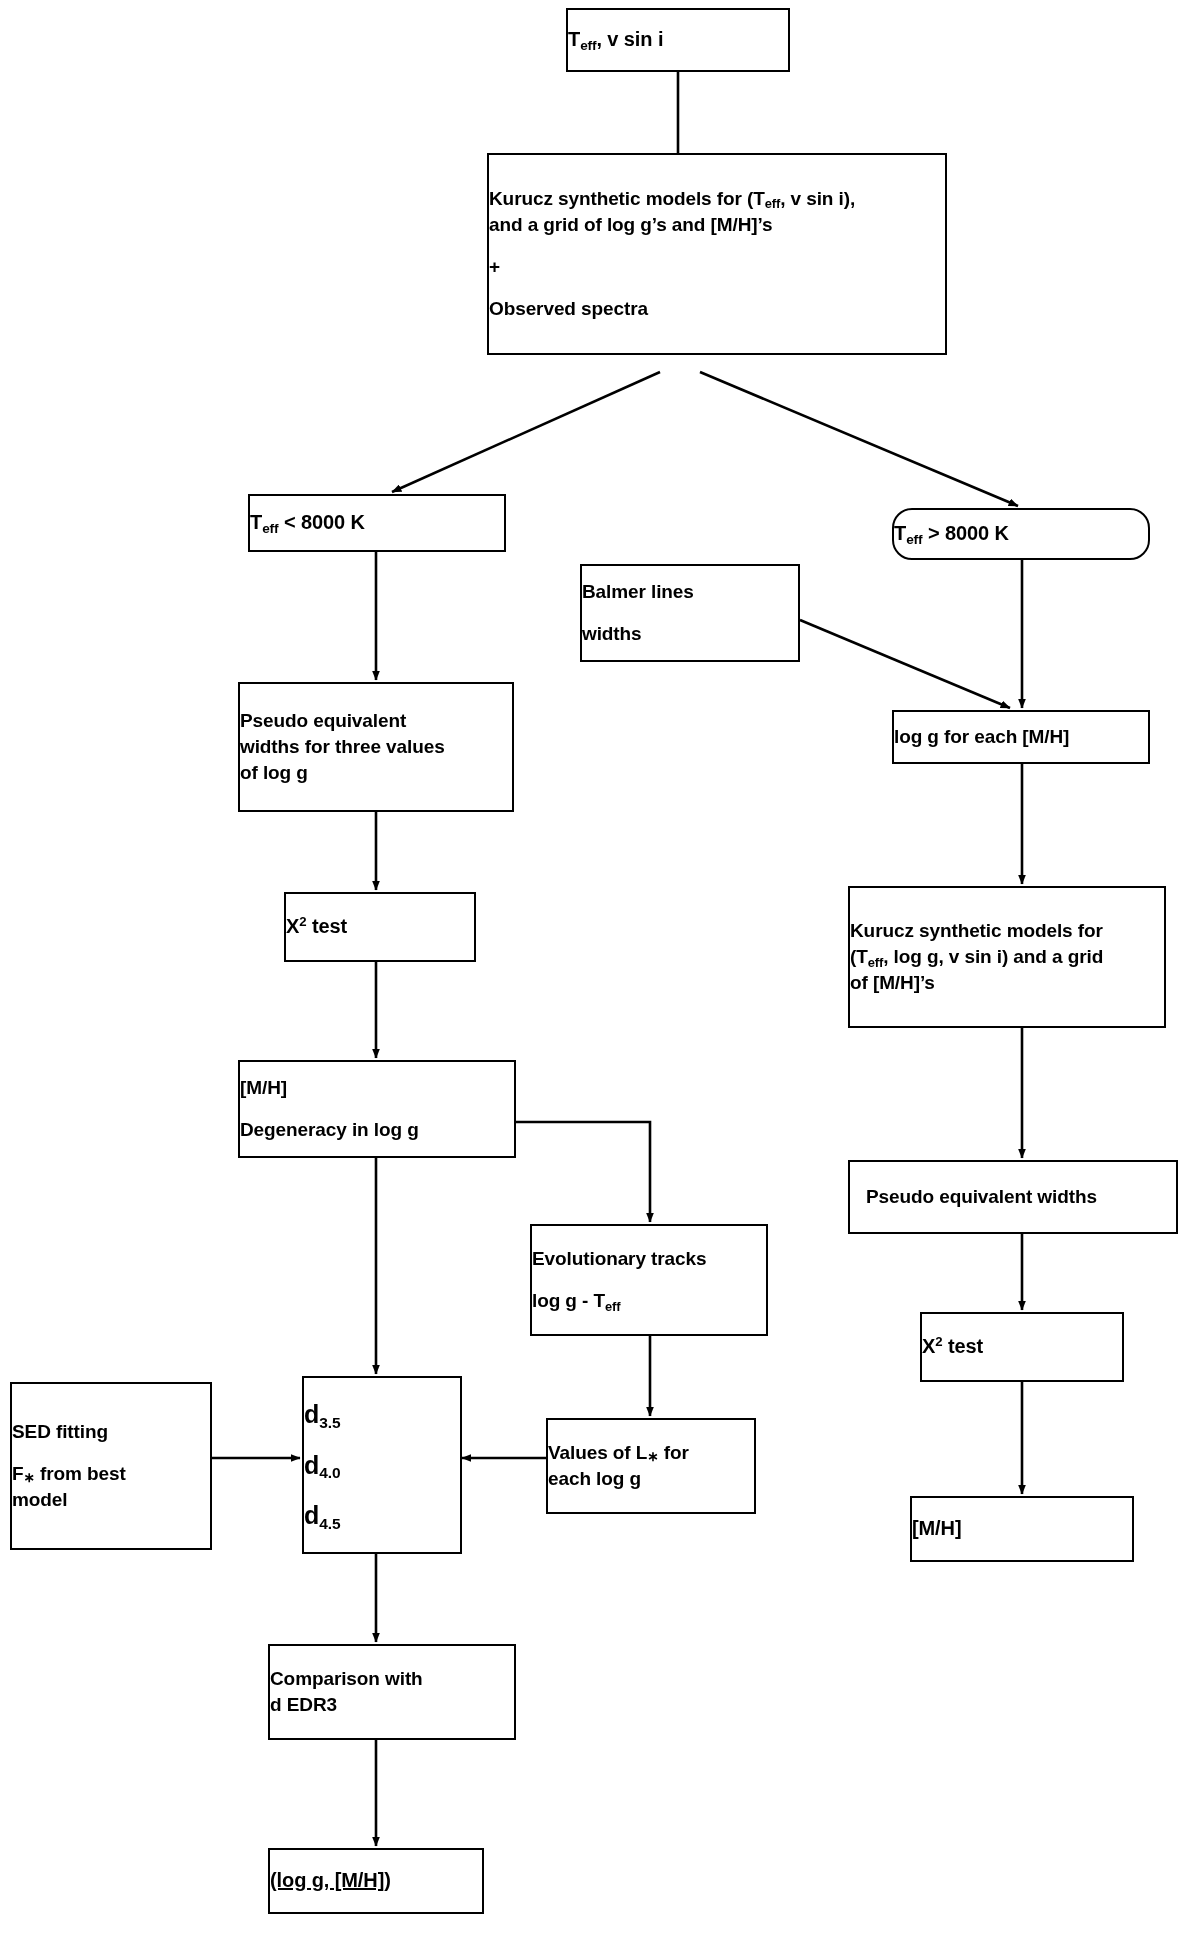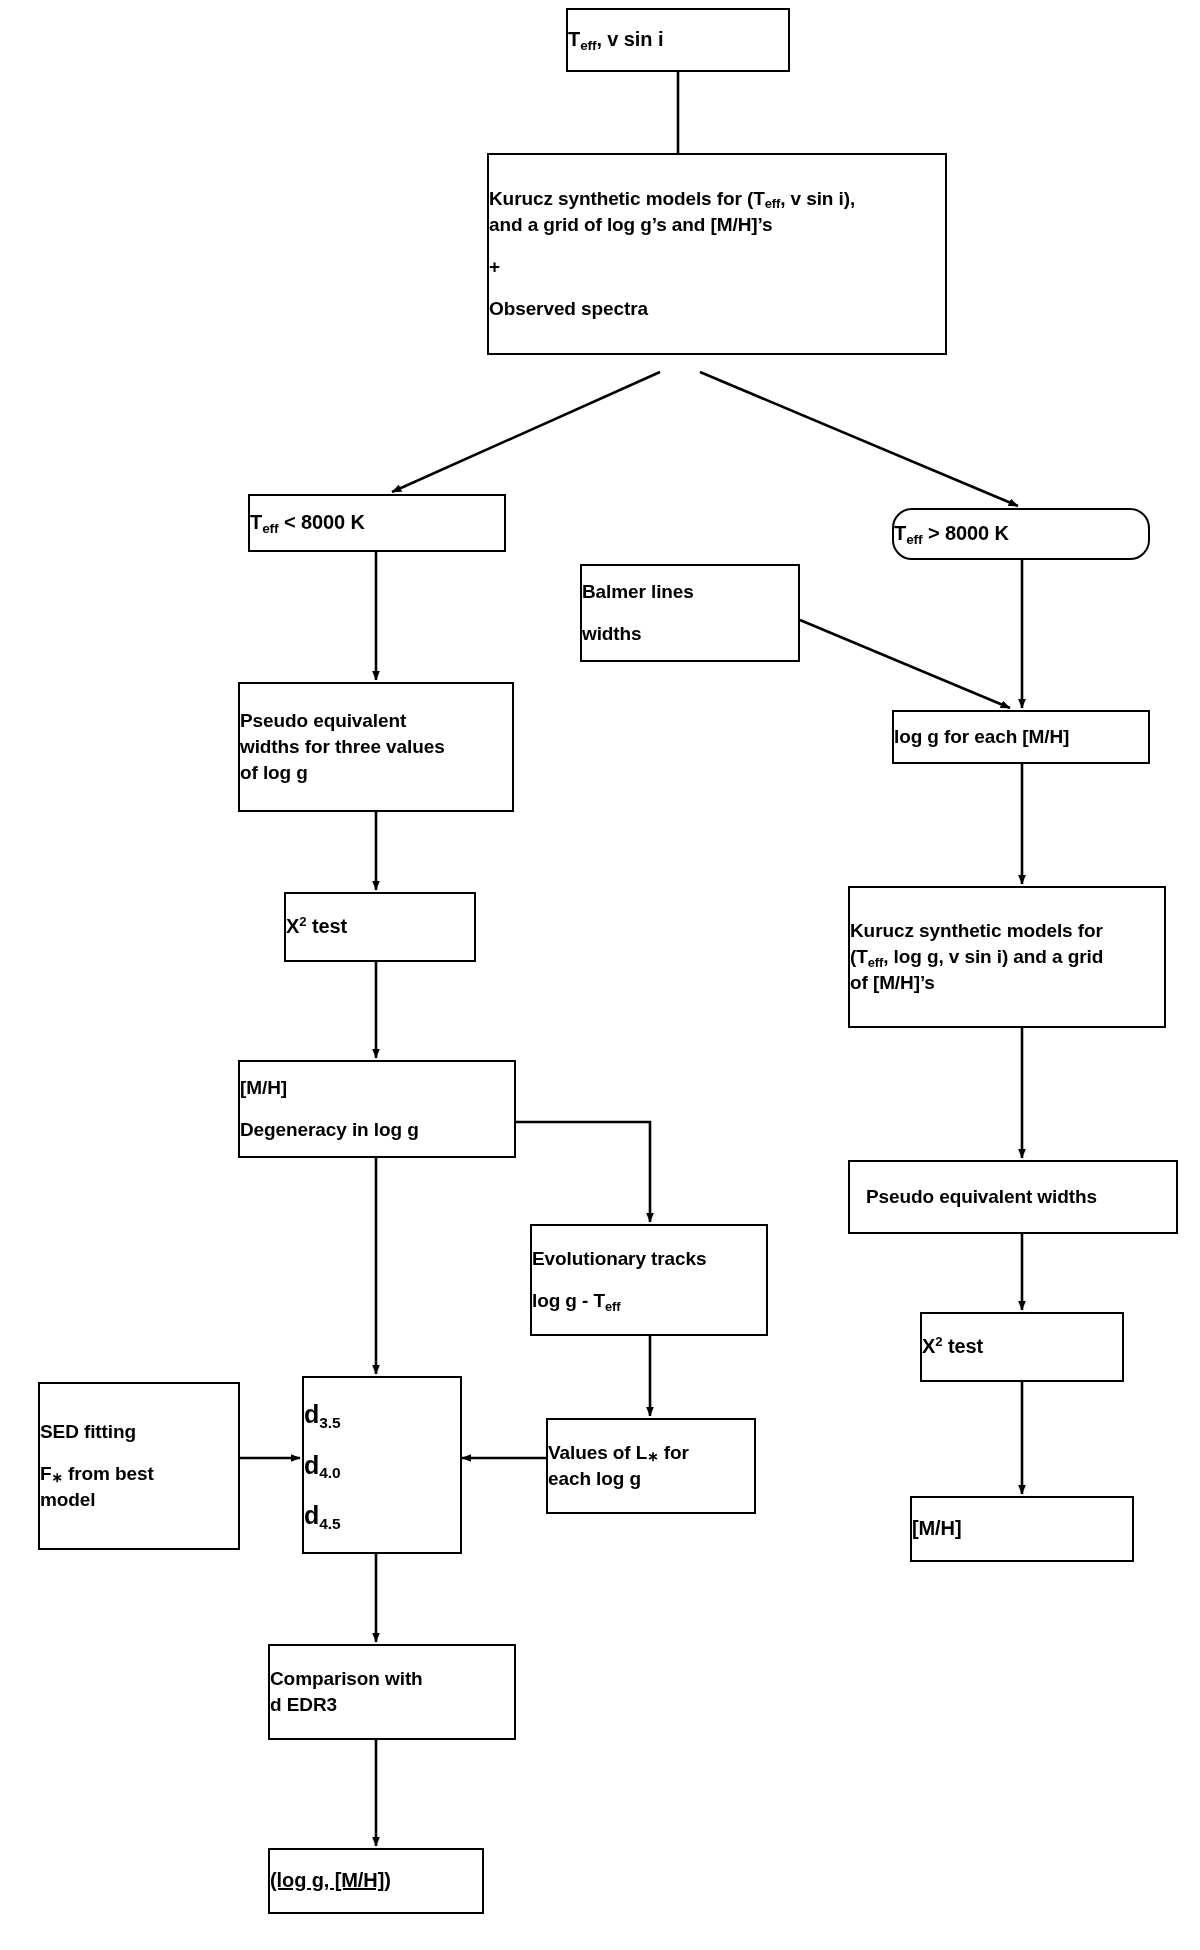--- a/index.html
+++ b/index.html
@@ -178,21 +178,21 @@
 
   <div class="node fs-19" style="left:530px; top:1224px; width:238px; height:112px;">
     <span class="line">Evolutionary tracks</span>
     <span class="line gap-top"><span>log g - T</span><sub>eff</sub></span>
   </div>
 
   <div class="node fs-20" style="left:920px; top:1312px; width:204px; height:70px;">
     <span class="line"><span>X</span><sup>2</sup><span> test</span></span>
   </div>
 
-  <div class="node fs-19" style="left:10px; top:1382px; width:202px; height:168px;margin-left:28px;">
+  <div class="node fs-19" style="left:10px; top:1382px; width:202px; height:168px;">
     <span class="line">SED fitting</span>
     <span class="line gap-top"><span>F</span><span class="star">∗</span><span> from best</span></span>
     <span class="line">model</span>
   </div>
 
   <div class="node d-big" style="left:302px; top:1376px; width:160px; height:178px;">
     <span class="line"><span>d</span><sub>3.5</sub></span>
     <span class="line gap-top"><span>d</span><sub>4.0</sub></span>
     <span class="line gap-top"><span>d</span><sub>4.5</sub></span>
   </div>

